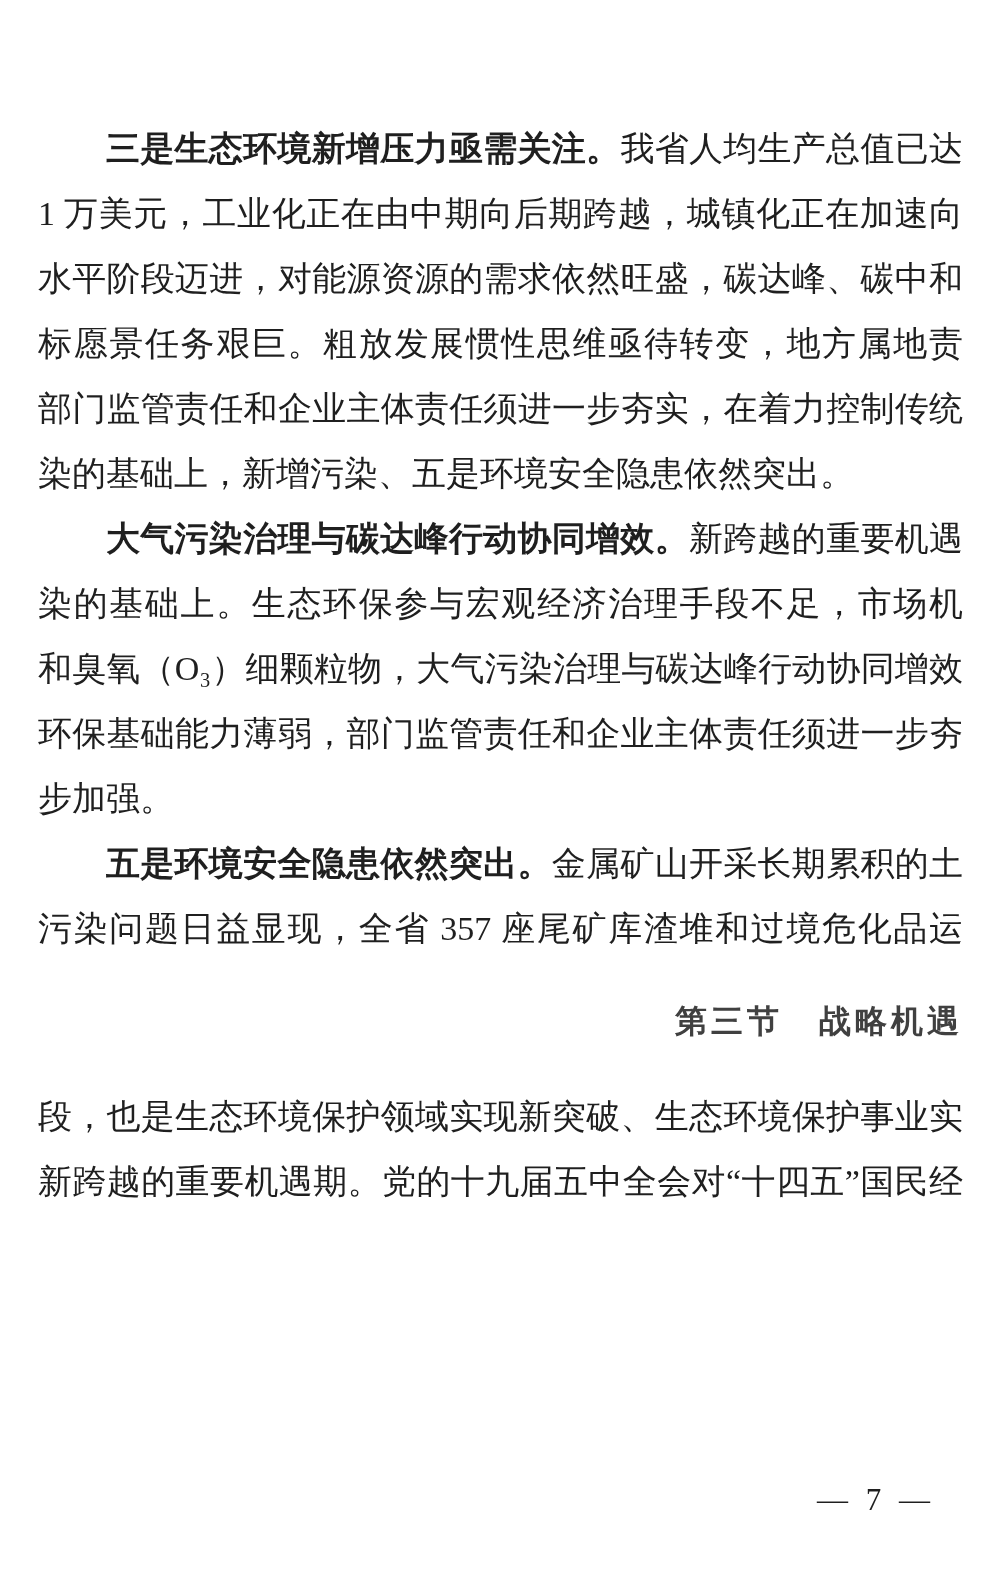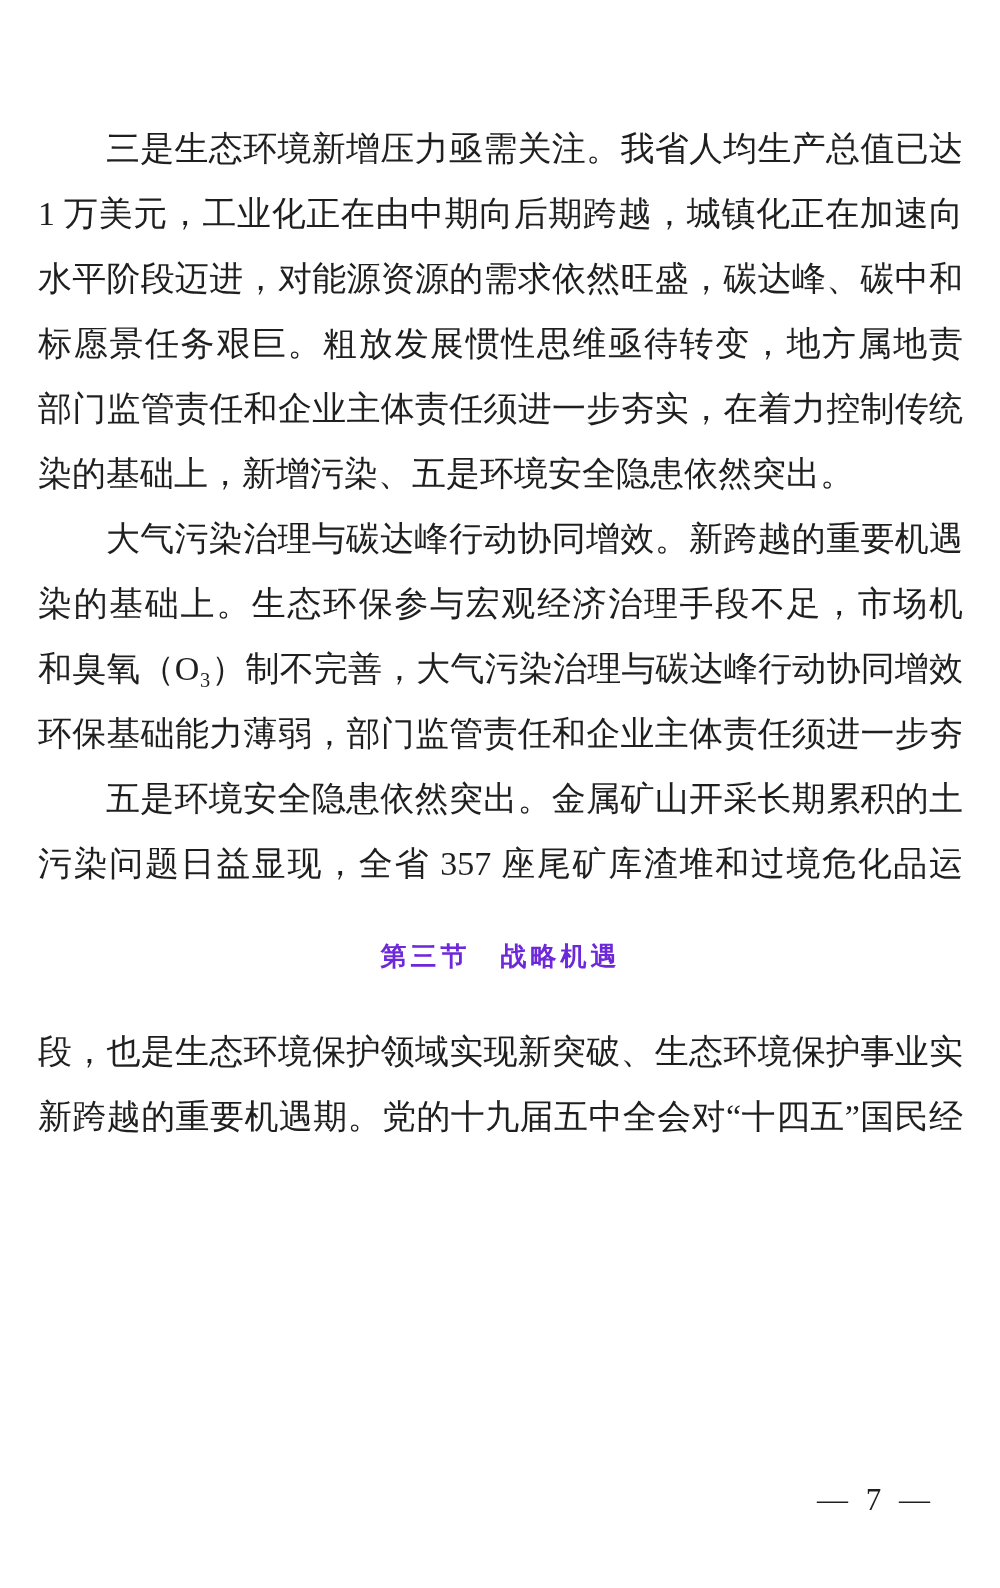--- a/index.html
+++ b/index.html
@@ -31,32 +31,32 @@
     text-justify: inter-character;
     overflow: hidden;
   }
   .line.indent {
     text-indent: 2em;
   }
   .line.end {
     text-align-last: left;
   }
   .line .lead {
-    font-weight: normal;
+    font-weight: bold;
   }
   .section-heading {
     margin: 28px 0 30px 0;
     height: 65px;
     line-height: 65px;
-    font-size: 26px;
+    font-size: 32px;
     font-weight: bold;
     font-family: "Liberation Sans", "DejaVu Sans", sans-serif;
-    text-align: center;
+    text-align: right;
     letter-spacing: 4px;
-    color: #6d28d9;
+    color: #404040;
   }
   .footer {
     position: absolute;
     top: 1482px;
     right: 70px;
     font-size: 31px;
     line-height: 36px;
     word-spacing: 10px;
     color: #1f1f1f;
     font-family: "Liberation Serif", "DejaVu Serif", serif;
@@ -81,25 +81,26 @@
 
         <div class="line"><span class="lead"></span><span>部门监管责任和企业主体责任须进一步夯实，在着力控制传统污</span></div>
 
         <div class="line end"><span class="lead"></span><span>染的基础上，新增污染、五是环境安全隐患依然突出。</span></div>
 
         <div class="line indent"><span class="lead">大气污染治理与碳达峰行动协同增效。</span><span>新跨越的重要机遇期</span></div>
 
         <div class="line"><span class="lead"></span><span>染的基础上。生态环保参与宏观经济治理手段不足，市场机</span></div>
 
 
-        <div class="line"><span class="lead"></span><span>和臭氧（O₃）制不完善，大气污染治理与碳达峰行动协同增效</span></div>
+        <div class="line"><span class="lead"></span><span>和臭氧（O₃）细颗粒物，大气污染治理与碳达峰行动协同增效</span></div>
 
 
         <div class="line"><span class="lead"></span><span>环保基础能力薄弱，部门监管责任和企业主体责任须进一步夯实</span></div>
 
+        <div class="line end"><span class="lead"></span><span>步加强。</span></div>
 
         <div class="line indent"><span class="lead">五是环境安全隐患依然突出。</span><span>金属矿山开采长期累积的土壤</span></div>
 
         <div class="line"><span class="lead"></span><span>污染问题日益显现，全省 357 座尾矿库渣堆和过境危化品运输、</span></div>
 
       </div>
 
     <div class="section-heading">第三节　战略机遇</div>
 
     <div>

